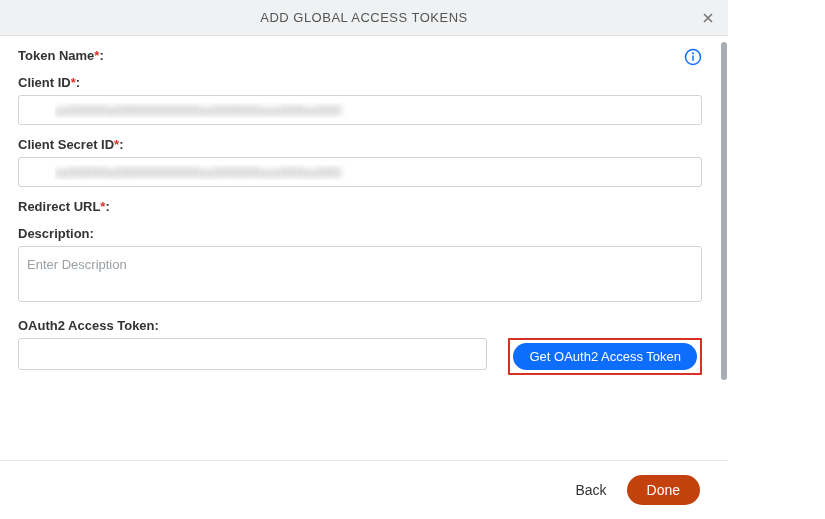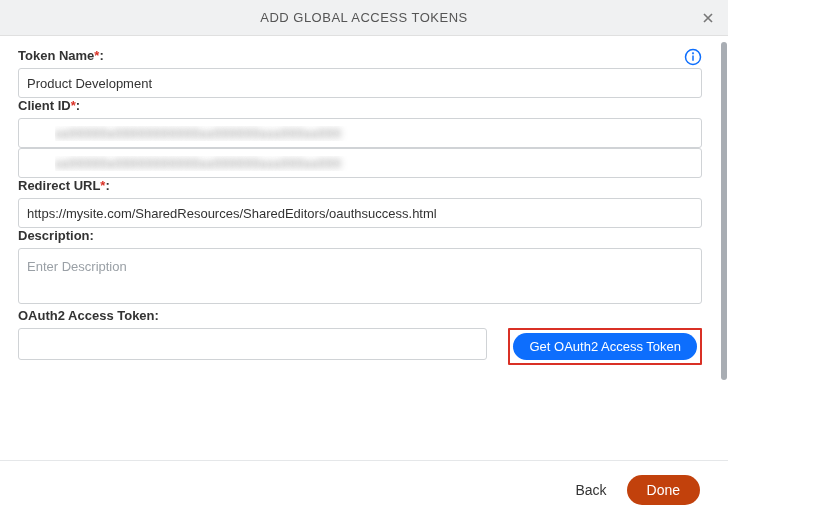--- a/index.html
+++ b/index.html
@@ -8,21 +8,21 @@
 .header { background: #f0f1f2; height: 36px; display: flex; align-items: center; justify-content: center; position: relative; border-bottom: 1px solid #e0e0e0; }
 .header-title { font-size: 13px; letter-spacing: 0.5px; color: #555; font-weight: 400; }
 .close-x { position: absolute; right: 8px; top: 50%; transform: translateY(-50%); cursor: pointer; color: #777; width: 24px; height: 24px; display: flex; align-items: center; justify-content: center; }
 .close-x svg { width: 16px; height: 16px; }
 .content-wrap { flex: 1; display: flex; overflow: hidden; }
 .content { flex: 1; padding: 12px 18px 0 18px; position: relative; overflow-y: auto; }
 .scrollbar-track { width: 8px; background: transparent; display: flex; flex-direction: column; padding-top: 6px; padding-bottom: 6px; }
 .scrollbar-thumb { background: #a8adb3; border-radius: 4px; width: 6px; height: 338px; margin-left: 1px; }
 .info-icon { position: absolute; right: 18px; top: 12px; color: #0d6efd; cursor: pointer; }
 .info-icon svg { width: 18px; height: 18px; }
-.field { }
+.field { margin-bottom: 12px; }
 .field-label { font-size: 13px; color: #333; font-weight: bold; margin-bottom: 5px; display: block; }
 .req { color: #d93025; }
 .colon { color: #333; }
 .text-input { width: 100%; height: 30px; border: 1px solid #d0d3d6; border-radius: 3px; padding: 0 8px; font-size: 13px; color: #333; background: #fff; }
 .text-input::placeholder { color: #9aa0a6; }
 .blurred { color: transparent; text-shadow: 0 0 6px rgba(120,120,120,0.9); letter-spacing: 0.5px; padding-left: 36px; }
 .textarea { width: 100%; height: 56px; border: 1px solid #d0d3d6; border-radius: 3px; padding: 10px 8px; font-size: 13px; color: #333; resize: none; font-family: inherit; }
 .textarea::placeholder { color: #9aa0a6; }
 .oauth-row { display: flex; gap: 21px; align-items: stretch; margin-bottom: 4px; }
 .oauth-input { flex: 1; height: 32px; border: 1px solid #d0d3d6; border-radius: 3px; padding: 0 8px; font-size: 13px; }
@@ -50,35 +50,34 @@
       <div class="info-icon">
         <svg viewBox="0 0 24 24" fill="none" stroke="currentColor" stroke-width="2">
             <circle cx="12" cy="12" r="10"></circle>
             <line x1="12" y1="10" x2="12" y2="17"></line>
             <circle cx="12" cy="7" r="0.5" fill="currentColor"></circle>
           </svg>
       </div>
 
       <div class="field">
         <label class="field-label"><span>Token Name</span><span class="req">*</span><span class="colon">:</span></label>
-        <input class="text-input" type="text" value="Product Development" style="">
       </div>
 
       <div class="field">
         <label class="field-label"><span>Client ID</span><span class="req">*</span><span class="colon">:</span></label>
         <input class="text-input blurred" type="text" value="xx00000x00000000000xx000000xxx000xx000" style="">
       </div>
 
       <div class="field">
+        <label class="field-label"><span>Client Secret ID</span><span class="req">*</span><span class="colon">:</span></label>
         <input class="text-input blurred" type="text" value="xx00000x00000000000xx000000xxx000xx000" style="">
       </div>
 
       <div class="field">
         <label class="field-label"><span>Redirect URL</span><span class="req">*</span><span class="colon">:</span></label>
-        <input class="text-input" type="text" value="https://mysite.com/SharedResources/SharedEditors/oauthsuccess.html" style="">
       </div>
 
       <div class="field">
         <label class="field-label"><span>Description</span><span class="colon">:</span></label>
         <textarea class="textarea" placeholder="Enter Description" style=""></textarea>
       </div>
 
       <div class="field">
         <label class="field-label"><span>OAuth2 Access Token</span><span class="colon">:</span></label>
         <div class="oauth-row">

